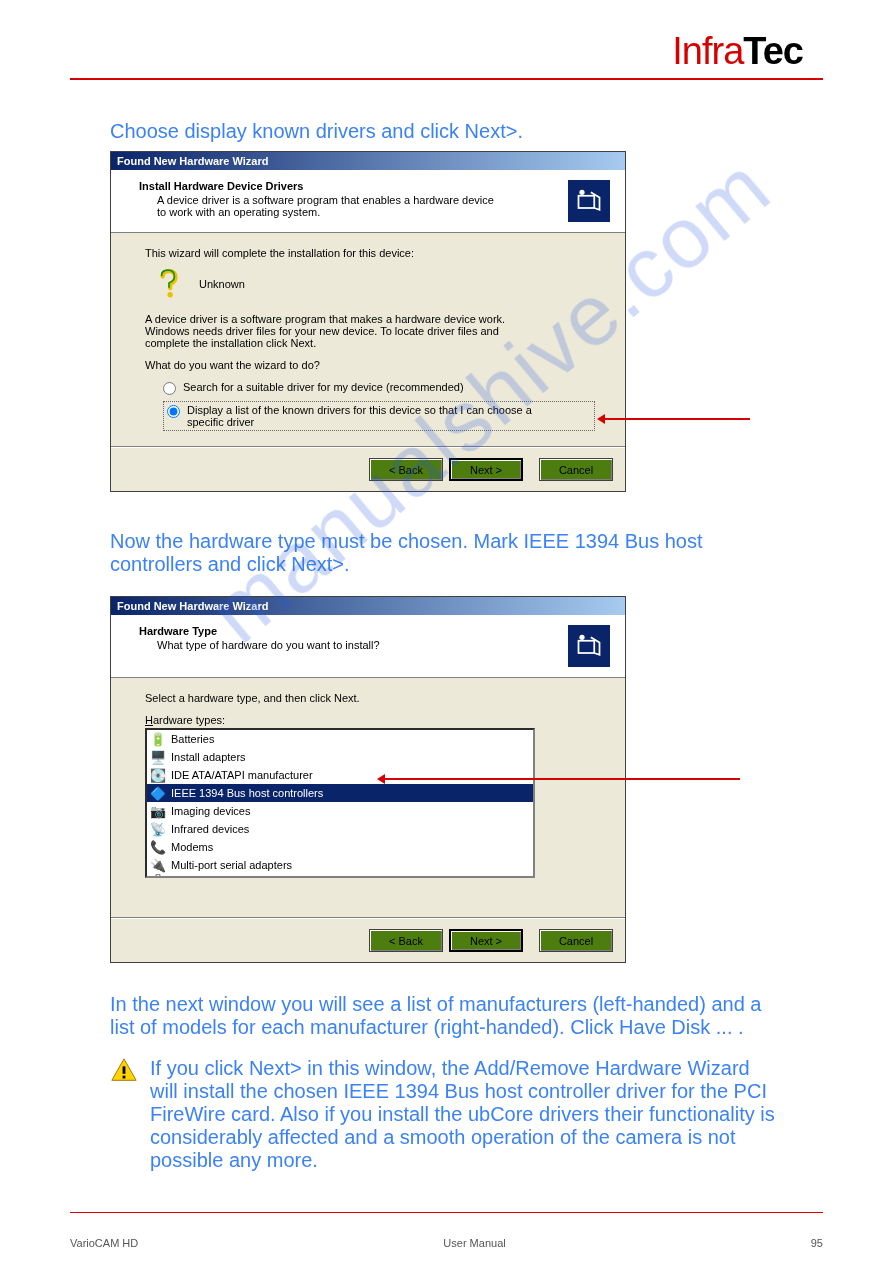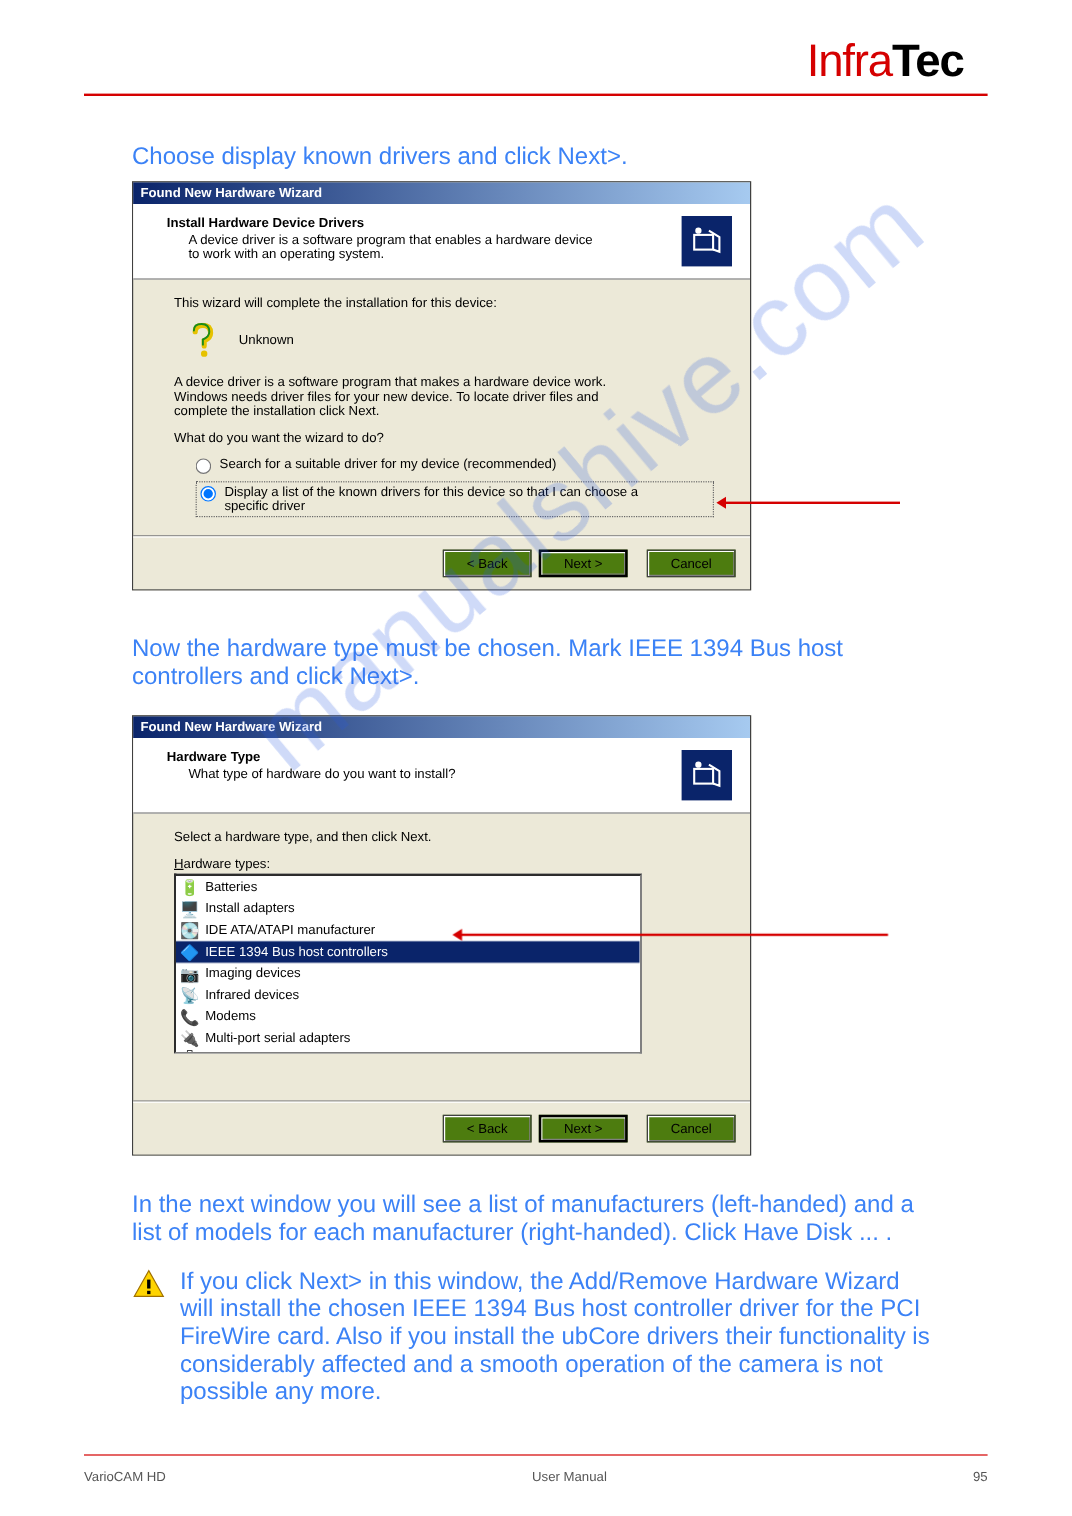--- a/index.html
+++ b/index.html
@@ -182,21 +182,21 @@
     margin: 18px 40px;
   }
   .warn-icon {
     width: 28px;
     height: 26px;
     flex-shrink: 0;
   }
   .footer {
     border-top: 1px solid #d50000;
     margin-top: 40px;
-    padding-top: 12px;
+    padding-top: 24px;
     display: flex;
     justify-content: space-between;
     font-size: 11px;
     color: #555;
   }
   .u { text-decoration: underline; }
   .watermark {
     position: absolute;
     top: 350px;
     left: 140px;

